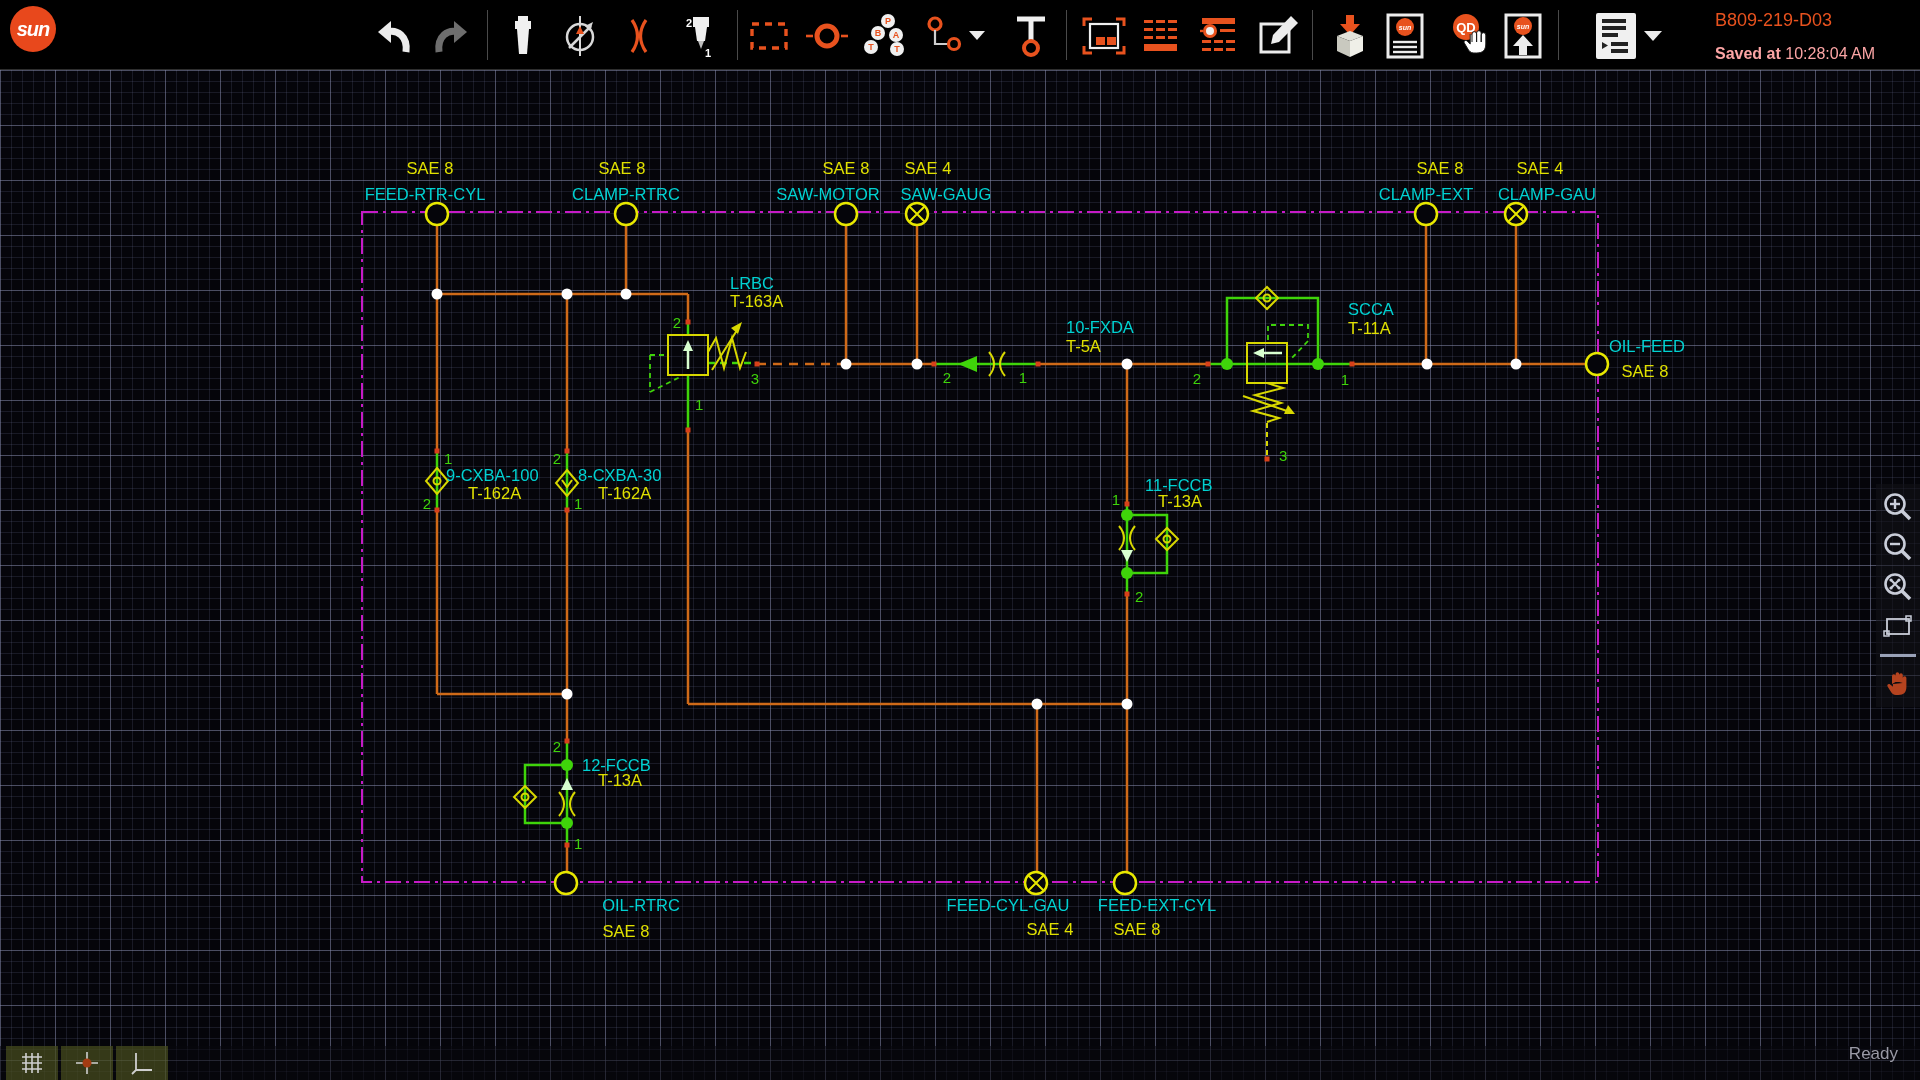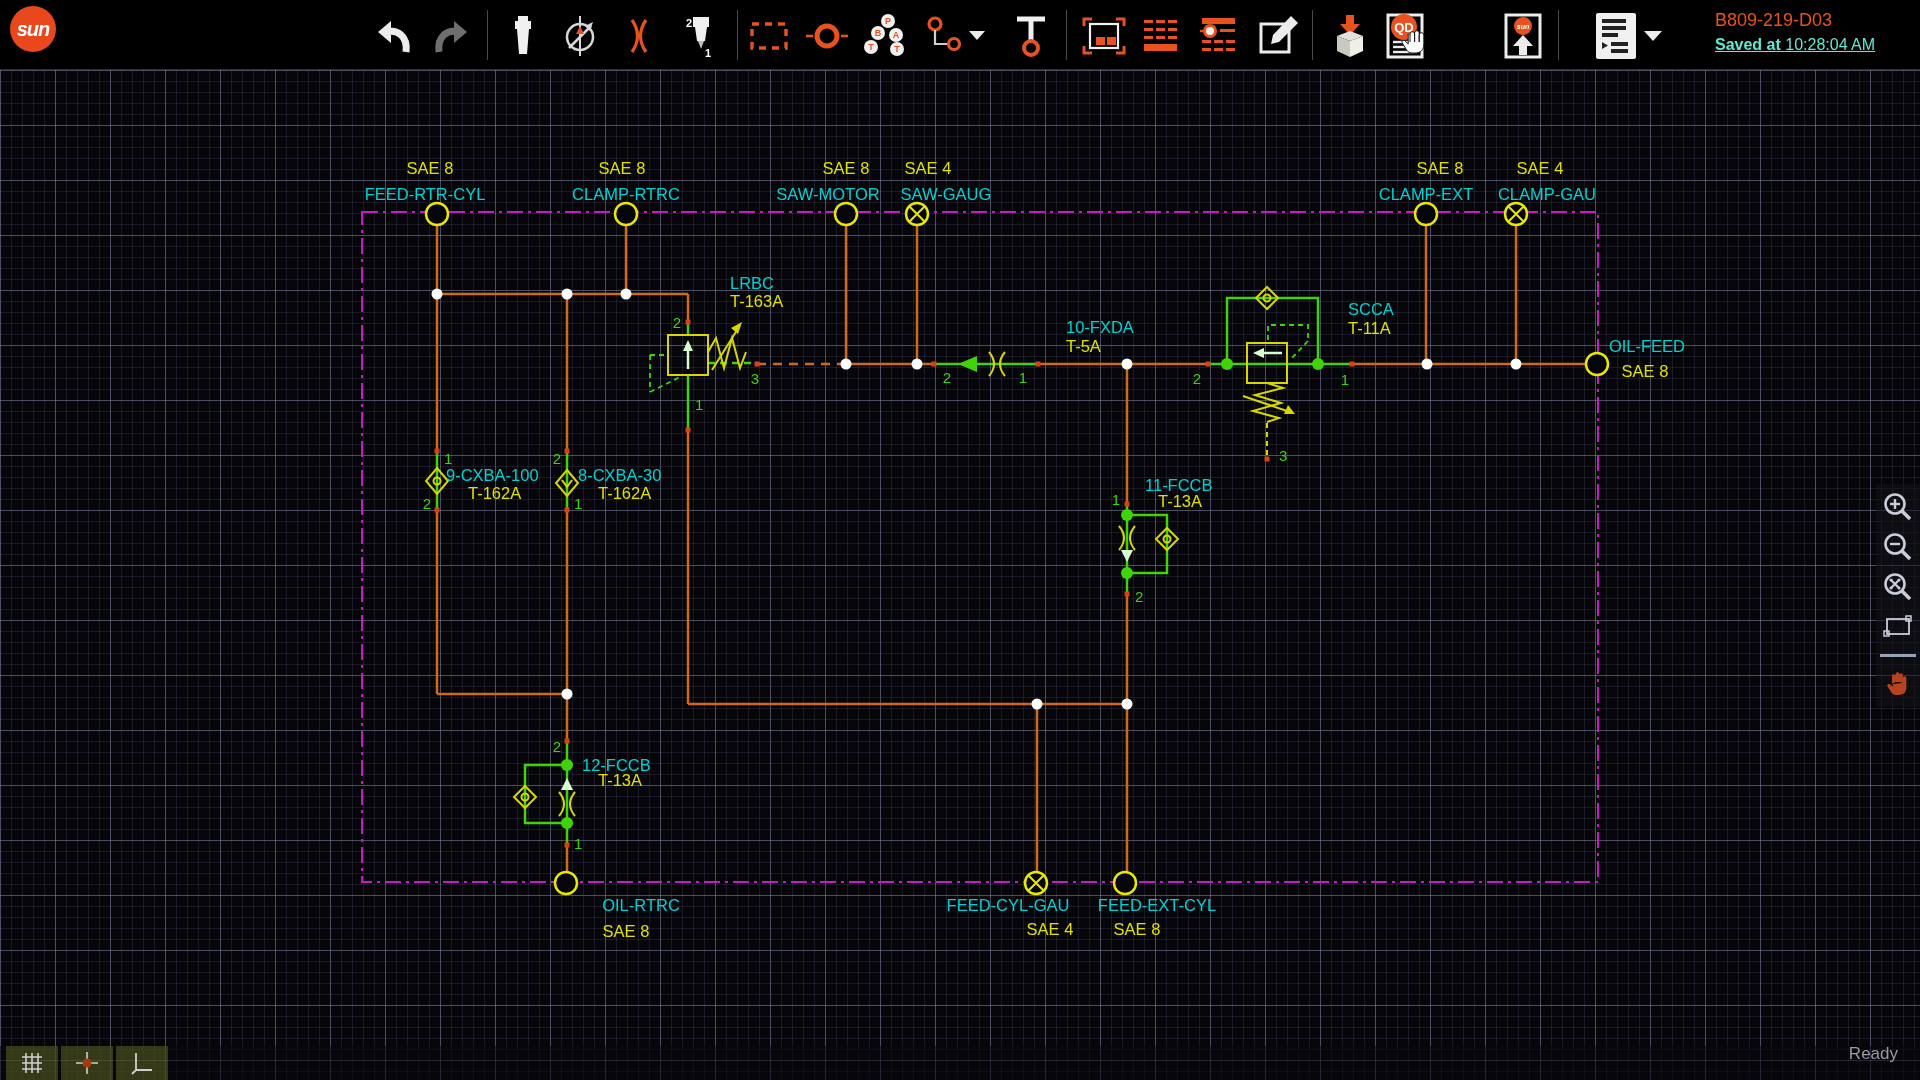--- a/index.html
+++ b/index.html
@@ -16,21 +16,21 @@
              font-style:italic;font-size:20px;letter-spacing:-1px;margin-top:2px;}
   .brand-text{margin-left:6px;line-height:1;}
   .brand-name{color:#fff;font-size:37px;font-weight:600;letter-spacing:-0.5px;}
   .brand-name sup{font-size:12px;font-weight:400;}
   .brand-sub{color:#e8521e;font-size:19px;font-weight:bold;margin-top:1px;margin-left:44px;}
   .tb{position:absolute;top:8px;width:48px;height:56px;display:flex;align-items:center;
       justify-content:center;background:transparent;border:none;cursor:pointer;padding:0;}
   .tb-sep{position:absolute;top:10px;width:1px;height:50px;background:#4a4a4a;}
   .hdr-text{position:absolute;left:1715px;top:10px;line-height:1.2;}
   .hdr-doc{color:#e8521e;font-size:18px;}
-  .hdr-saved{color:#5eead4;font-size:16px;margin-top:3px;text-decoration:underline;}
+  .hdr-saved{color:#fca5a5;font-size:16px;margin-top:12px;}
   .hdr-saved b{font-weight:bold;}
 
   
   #canvas{position:absolute;left:0;top:70px;width:1920px;height:1010px;background-color:#05050a;
     background-image:
       linear-gradient(to right, rgba(135,140,172,.45) 1px, transparent 1px),
       linear-gradient(to bottom, rgba(135,140,172,.45) 1px, transparent 1px),
       linear-gradient(to right, rgba(105,110,148,.20) 1px, transparent 1px),
       linear-gradient(to bottom, rgba(105,110,148,.20) 1px, transparent 1px);
     background-size:55px 55px,55px 55px,11px 11px,11px 11px;}
@@ -230,21 +230,21 @@
     <button class="tb" style="left:1381px">
       <svg width="42" height="46">
         <rect x="4" y="2" width="34" height="42" fill="none" stroke="#ececec" stroke-width="3"></rect>
         <circle cx="21" cy="14" r="9" fill="#e8521e"></circle>
         <text x="21" y="17" fill="#fff" font-size="7" font-weight="bold" font-style="italic" text-anchor="middle">sun</text>
         <line x1="9" y1="29" x2="33" y2="29" stroke="#ececec" stroke-width="2.4"></line>
         <line x1="9" y1="34" x2="33" y2="34" stroke="#ececec" stroke-width="2.4"></line>
         <line x1="9" y1="39" x2="33" y2="39" stroke="#ececec" stroke-width="2.4"></line>
       </svg>
     </button>
-    <button class="tb" style="left:1384px">
+    <button class="tb" style="left:1446px">
       <svg width="46" height="48">
         <circle cx="19" cy="15" r="13" fill="#e8521e"></circle>
         <text x="19" y="20" fill="#fff" font-size="13" font-weight="bold" text-anchor="middle">QD</text>
         <g stroke="#1a1a1a" stroke-width="1" fill="#fff">
           <path d="M25 30 V22 a2.3 2.3 0 0 1 4.6 0 V30 M29.6 30 V21 a2.3 2.3 0 0 1 4.6 0 V30 M34.2 30 V23 a2.3 2.3 0 0 1 4.6 0 v9 c0 6-3 9-9 9 h-3 c-3 0-5-2-6.5-5 l-3-5 c-1-1.8 1.2-3.4 2.8-2 l3.1 3 V22"></path>
         </g>
       </svg>
     </button>
     <button class="tb" style="left:1499px">
       <svg width="42" height="46">

